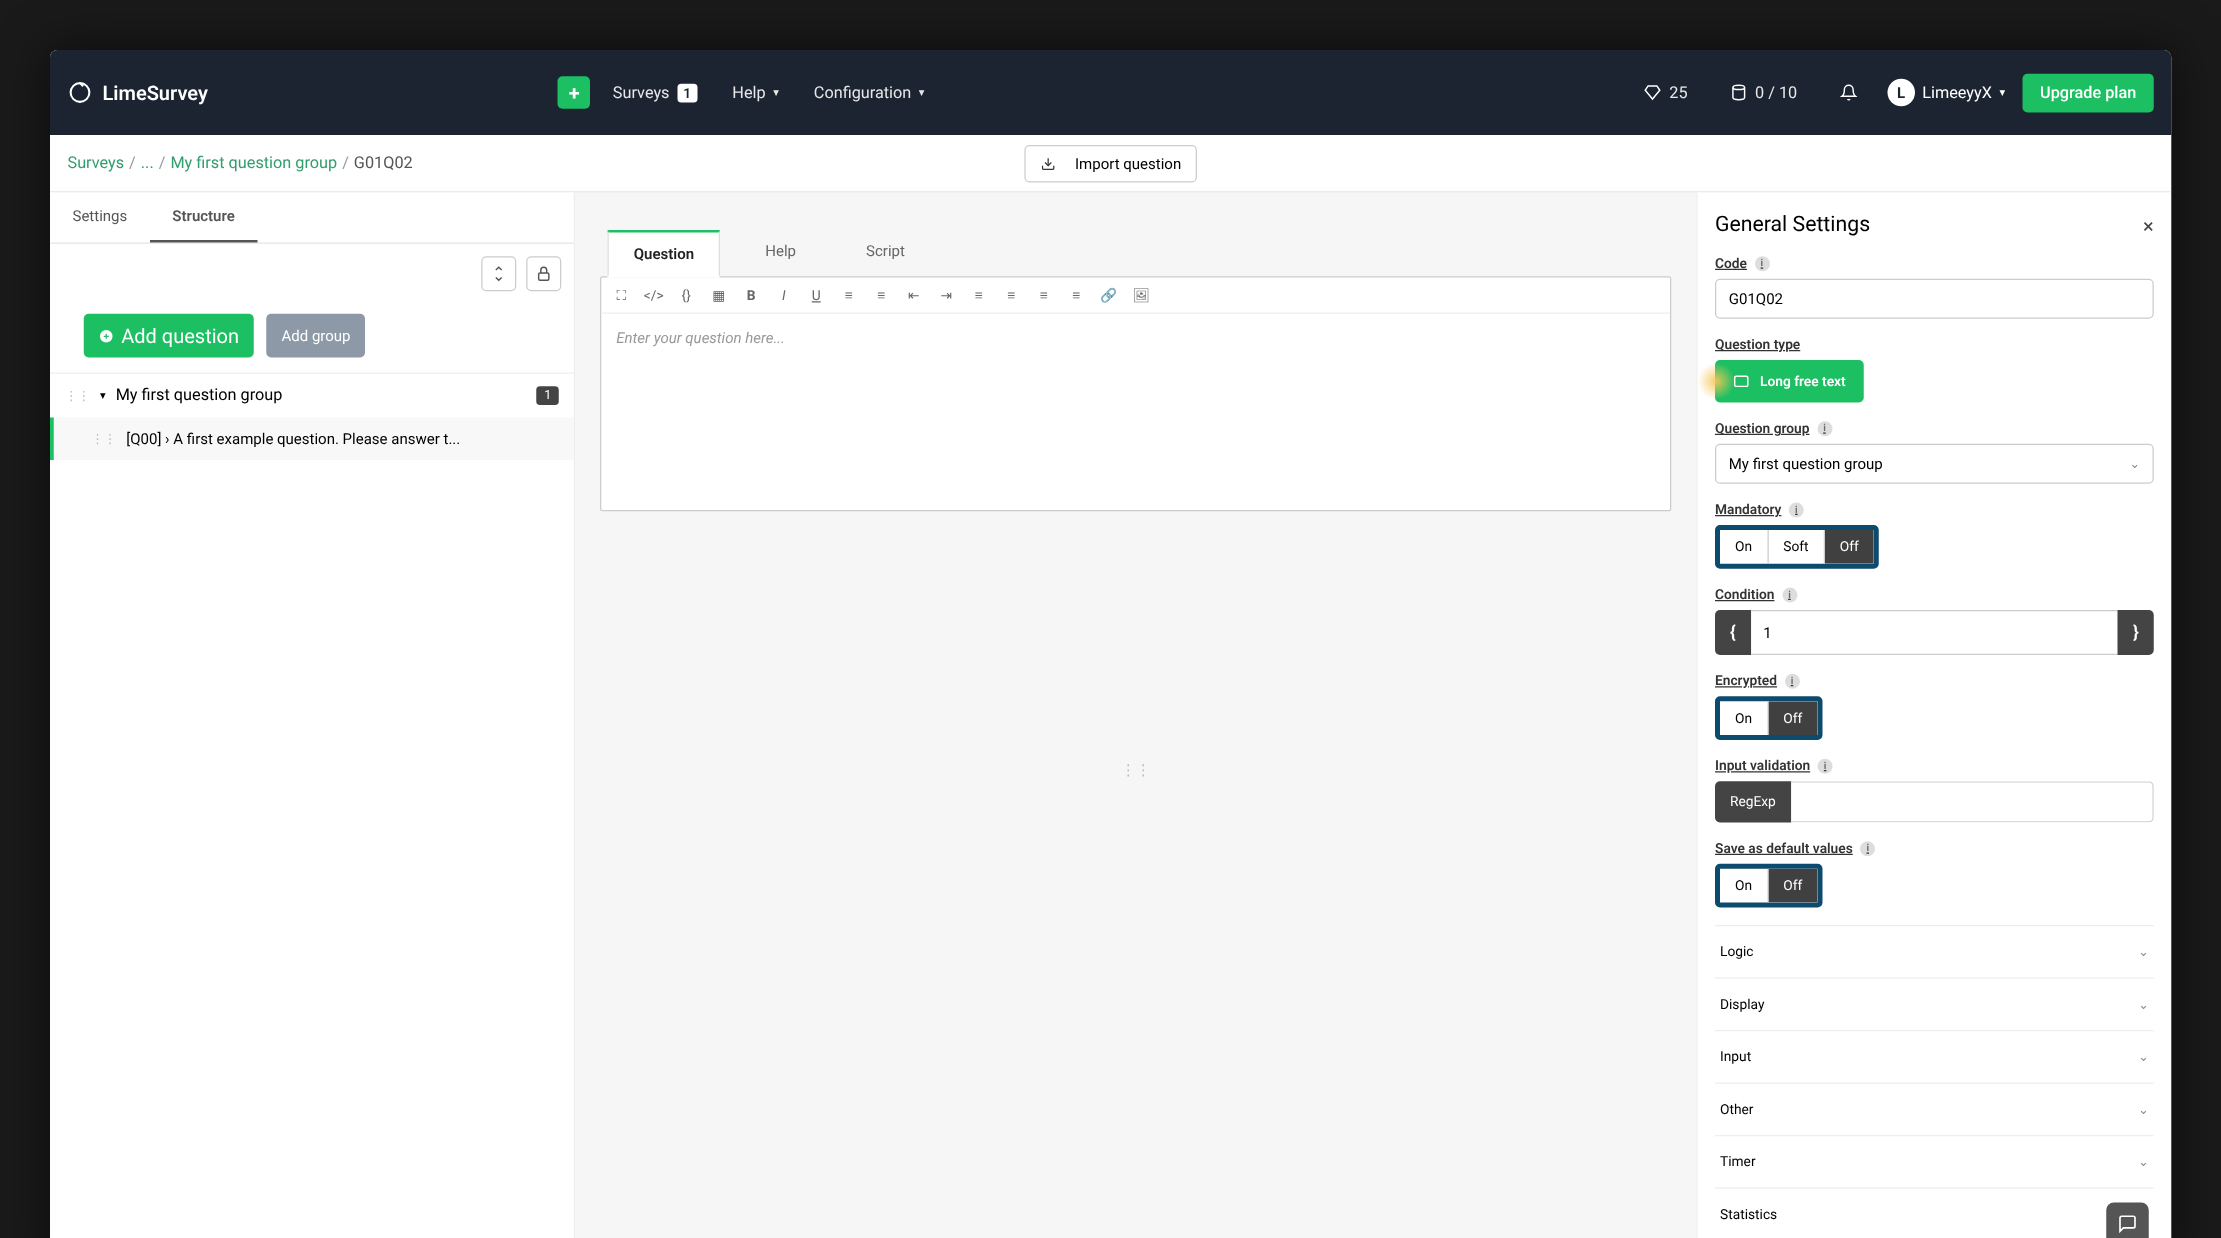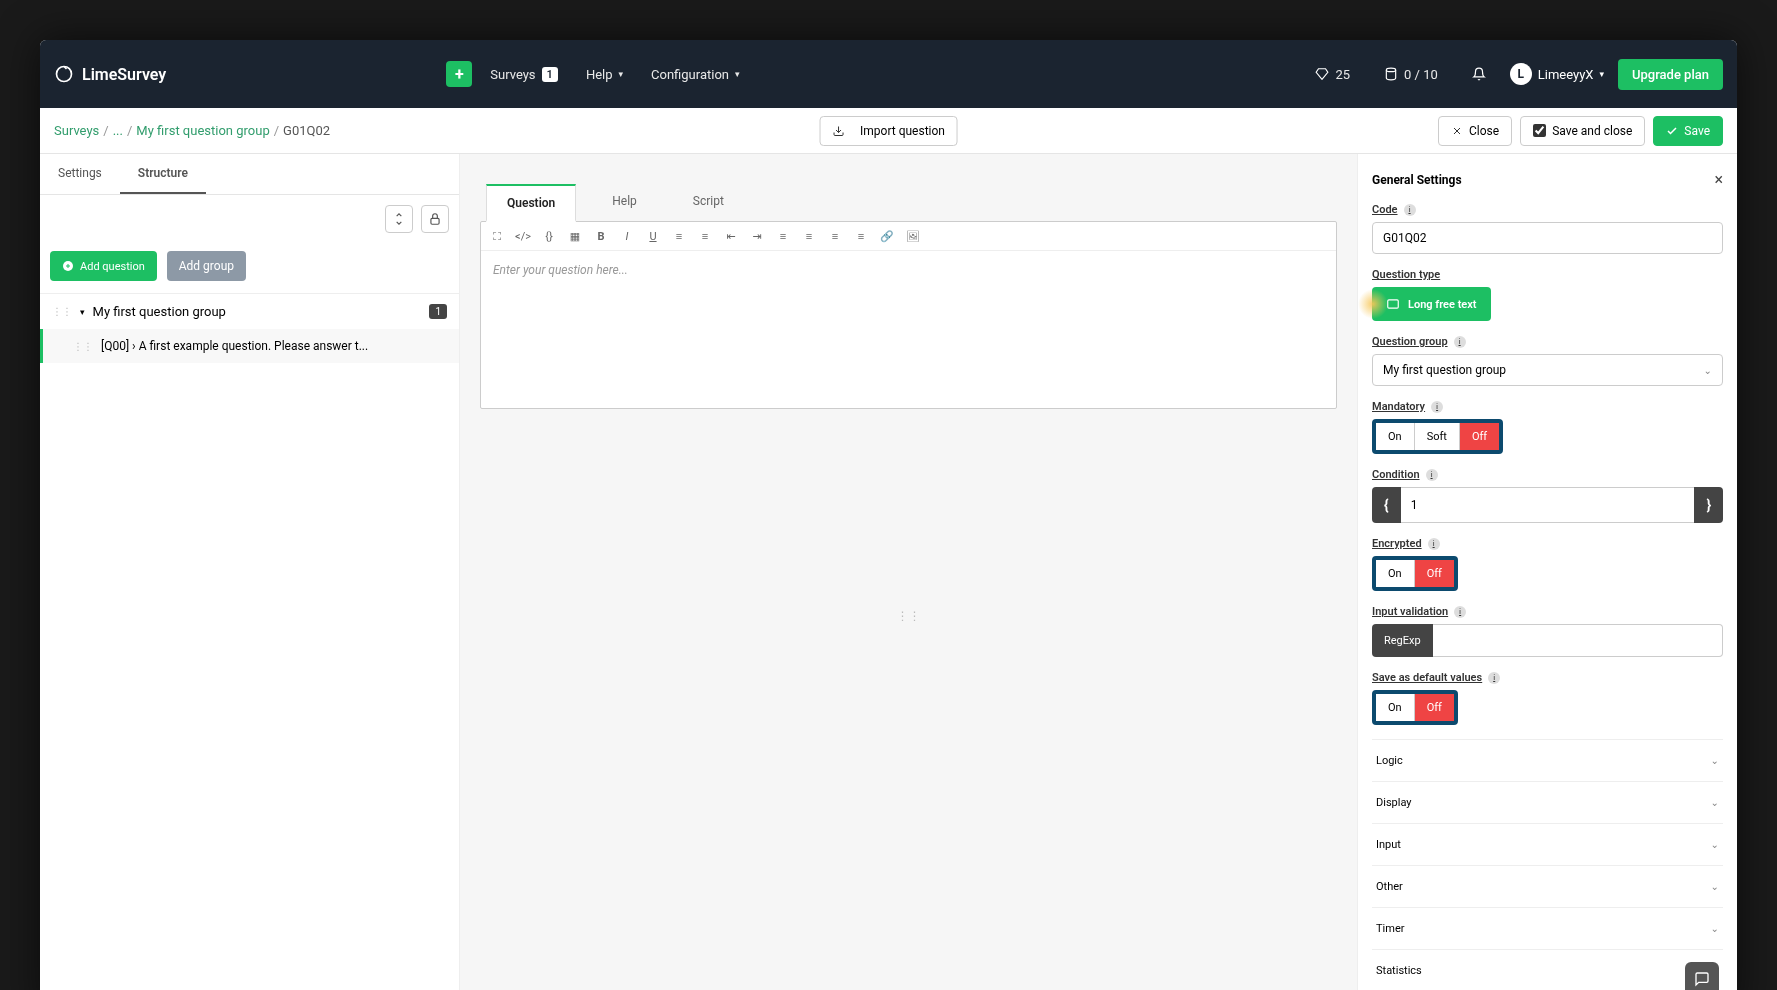--- a/index.html
+++ b/index.html
@@ -32,52 +32,52 @@
 .checkbox { width: 13px; height: 13px; accent-color: #333; }
 
 .body { display: flex; height: 860px; }
 .left-col { width: 420px; background: #fff; border-right: 1px solid #eee; display: flex; flex-direction: column; }
 .tabs-row { display: flex; border-bottom: 1px solid #e5e5e5; }
 .tab { padding: 12px 18px; font-size: 12px; color: #555; cursor: pointer; }
 .tab.active { font-weight: 600; border-bottom: 2px solid #555; }
 .toolbar-row { padding: 10px; display: flex; justify-content: flex-end; gap: 8px; }
 .icon-btn-sm { width: 28px; height: 28px; border: 1px solid #ccc; border-radius: 4px; display: flex; align-items: center; justify-content: center; cursor: pointer; background: #fff; }
 .addrow { padding: 8px 10px; display: flex; gap: 10px; }
-.add-btn { background: #1dbf63; color: #fff; padding: 8px 12px; border-radius: 4px; font-size: 11px; display: flex; align-items: center; gap: 6px; cursor: pointer; border: none; }
+.add-btn { background: #1dbf63; color: #fff; padding: 8px 12px; border-radius: 4px; font-size: 16px; display: flex; align-items: center; gap: 6px; cursor: pointer; border: none; margin-left: 17px; }
 .add-group { background: #8d99a6; color: #fff; padding: 8px 12px; border-radius: 4px; font-size: 12px; cursor: pointer; border: none; }
 .tree { padding: 4px 0; }
 .tree-group { display: flex; align-items: center; padding: 10px 12px; font-size: 13px; gap: 8px; border-top: 1px solid #eee; }
 .drag { color: #bbb; font-size: 10px; cursor: grab; }
 .tree-group .count { margin-left: auto; background: #444; color: #fff; font-size: 10px; padding: 2px 6px; border-radius: 3px; }
 .tree-item { display: flex; align-items: center; padding: 10px 12px 10px 30px; font-size: 12px; gap: 8px; border-left: 3px solid #1dbf63; background: #f8f8f8; }
 .middle-col { flex: 1; padding: 0 20px; position: relative; }
 .editor-tabs { display: flex; gap: 16px; padding-top: 30px; padding-left: 6px; }
 .editor-tab { padding: 10px 20px; font-size: 12px; color: #666; cursor: pointer; border-bottom: 2px solid transparent; }
 .editor-tab.active { color: #222; font-weight: 600; border-top: 2px solid #1dbf63; border-left: 1px solid #ddd; border-right: 1px solid #ddd; background: #fff; border-bottom: 2px solid #fff; margin-bottom: -1px; }
 .editor-box { border: 1px solid #ccc; background: #fff; border-radius: 2px; height: 188px; overflow: hidden; }
 .editor-toolbar { border-bottom: 1px solid #eee; padding: 6px 8px; display: flex; gap: 10px; align-items: center; color: #666; }
 .editor-toolbar .tbi { width: 16px; height: 16px; display: flex; align-items: center; justify-content: center; font-size: 11px; cursor: pointer; }
 .editor-area { padding: 12px; color: #999; font-size: 12px; font-style: italic; }
 .resize-handle { color: #bbb; text-align: center; padding: 200px 0; font-size: 12px; }
 
 .right-col { width: 380px; background: #fff; border-left: 1px solid #eee; padding: 16px 14px; overflow-y: auto; }
 .panel-head { display: flex; align-items: center; justify-content: space-between; margin-bottom: 14px; }
-.panel-head h3 { font-size: 12px; font-weight: 700; }
+.panel-head h3 { font-size: 17px; font-weight: 400; }
 .close-x { font-size: 16px; cursor: pointer; color: #444; }
 .field { margin-bottom: 14px; }
 .label { font-size: 11px; font-weight: 600; color: #333; margin-bottom: 6px; display: flex; align-items: center; gap: 6px; text-decoration: underline; }
 .info { width: 12px; height: 12px; border-radius: 50%; background: #ddd; color: #666; font-size: 8px; display: flex; align-items: center; justify-content: center; }
 .input { width: 100%; border: 1px solid #ccc; border-radius: 4px; padding: 8px 10px; font-size: 12px; }
 .qtype-btn { background: #1dbf63; color: #fff; padding: 10px 14px; border-radius: 4px; font-size: 11px; font-weight: 600; display: inline-flex; align-items: center; gap: 8px; cursor: pointer; position: relative; }
 .qtype-btn::before { content: ''; position: absolute; left: -14px; top: 50%; width: 30px; height: 30px; background: radial-gradient(circle, rgba(247,199,88,0.9) 0%, rgba(247,199,88,0) 70%); transform: translateY(-50%); border-radius: 50%; }
 .select { width: 100%; border: 1px solid #ccc; border-radius: 4px; padding: 8px 10px; font-size: 12px; background: #fff; display: flex; justify-content: space-between; align-items: center; cursor: pointer; }
 .seg { display: flex; border: 4px solid #0c4a6e; border-radius: 4px; overflow: hidden; width: fit-content; }
 .seg div { padding: 7px 12px; font-size: 11px; cursor: pointer; border-right: 1px solid #ccc; }
 .seg div:last-child { border-right: none; }
-.seg .on { background: #ef4444; color: #fff; }
+.seg .on { background: #404040; color: #fff; }
 .cond-row { display: flex; }
 .cond-brace { background: #444; color: #fff; padding: 10px 12px; font-size: 14px; font-weight: bold; }
 .cond-brace.l { border-radius: 4px 0 0 4px; }
 .cond-brace.r { border-radius: 0 4px 4px 0; }
 .cond-input { flex: 1; border: 1px solid #ccc; border-left: none; border-right: none; padding: 8px 10px; font-size: 12px; }
 .regexp-row { display: flex; }
 .regexp-label { background: #444; color: #fff; padding: 10px 12px; font-size: 11px; border-radius: 4px 0 0 4px; }
 .regexp-input { flex: 1; border: 1px solid #ccc; border-left: none; border-radius: 0 4px 4px 0; padding: 8px; }
 .acc-item { border-top: 1px solid #eee; padding: 14px 4px; display: flex; justify-content: space-between; align-items: center; font-size: 11px; cursor: pointer; }
 .chev { color: #888; font-size: 10px; }
@@ -153,38 +153,20 @@
     <div class="subbar-center">
       <div class="import-btn">
         <svg width="12" height="12" viewBox="0 0 24 24" fill="none" stroke="#333" stroke-width="2">
             <path d="M21 15v4a2 2 0 01-2 2H5a2 2 0 01-2-2v-4"></path>
             <path d="M7 10l5 5 5-5"></path>
             <path d="M12 15V3"></path>
           </svg>
         <span>Import question</span>
       </div>
     </div>
-    <div class="subbar-right">
-      <div class="btn btn-close">
-        <svg viewBox="0 0 24 24" fill="none" stroke="#333" stroke-width="2">
-            <path d="M18 6L6 18M6 6l12 12"></path>
-          </svg>
-        <span>Close</span>
-      </div>
-      <div class="btn btn-savec">
-        <input type="checkbox" class="checkbox" checked="" style="">
-        <span>Save and close</span>
-      </div>
-      <div class="btn btn-save">
-        <svg width="12" height="12" viewBox="0 0 24 24" fill="none" stroke="#fff" stroke-width="3">
-            <path d="M20 6L9 17l-5-5"></path>
-          </svg>
-        <span>Save</span>
-      </div>
-    </div>
   </div>
 
   <div class="body">
 
     <div class="left-col">
       <div class="tabs-row">
         <div class="tab">Settings</div>
         <div class="tab active">Structure</div>
       </div>
       <div class="toolbar-row">

